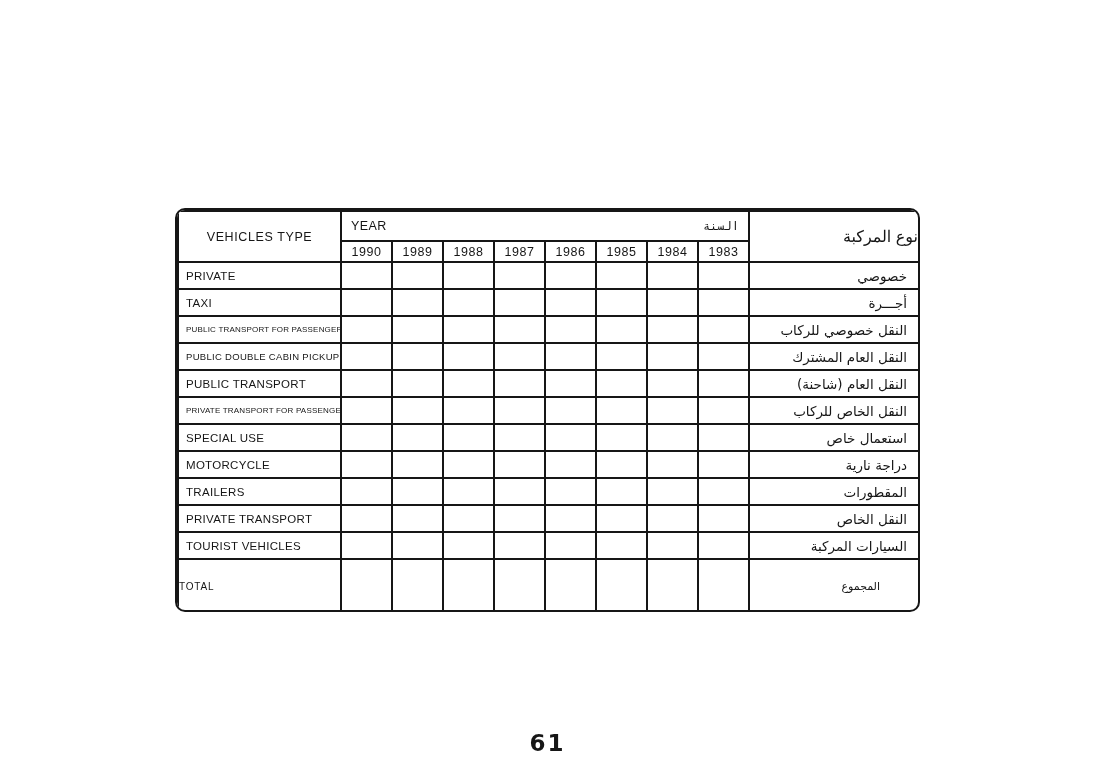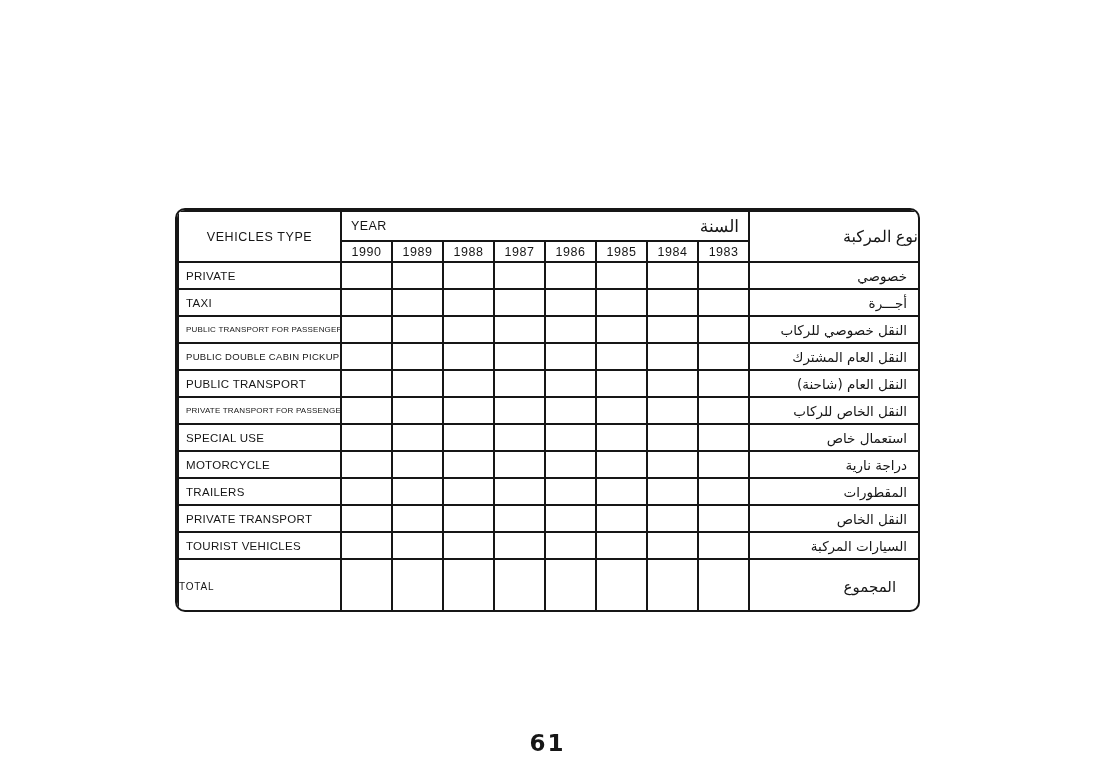--- a/index.html
+++ b/index.html
@@ -88,23 +88,23 @@
     letter-spacing:0.6px;
   }
   .year-span-cell{padding:0 9px;}
   .year-span{
     display:flex;
     justify-content:space-between;
     align-items:center;
   }
   .year-span .ye{font-size:12.5px;letter-spacing:0.4px;}
   .year-span .ya{
-    font-family:Liberation Sans, sans-serif;
+    font-family:Liberation Mono, monospace;
     direction:rtl;
-    font-size:17px;
+    font-size:12px;
   }
   .ar-head{
     text-align:right;
     font-family:Liberation Sans, sans-serif;
     direction:rtl;
     font-size:16px;
     font-weight:500;
   }
   .y{
     text-align:center;
@@ -126,22 +126,22 @@
     font-family:"DejaVu Sans", sans-serif;
     direction:rtl;
     font-size:13.5px;
   }
   tr.total .lbl{
     padding-left:0;
     font-size:10px;
     letter-spacing:0.8px;
   }
   tr.total .arl{
-    font-size:15px;
-    padding-right:22px;
+    font-size:11px;
+    padding-right:38px;
   }
 
   
   .page-num{
     position:absolute;
     top:730px; left:0; width:100%;
     text-align:center;
     font-family:"DejaVu Sans", sans-serif;
     font-size:23px;
     font-weight:700;

